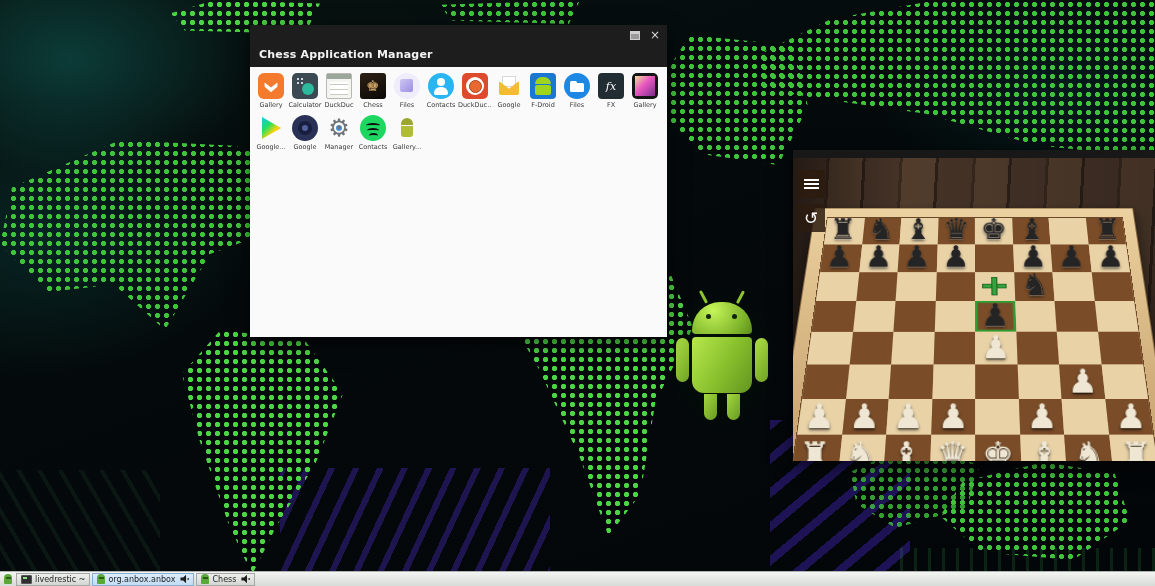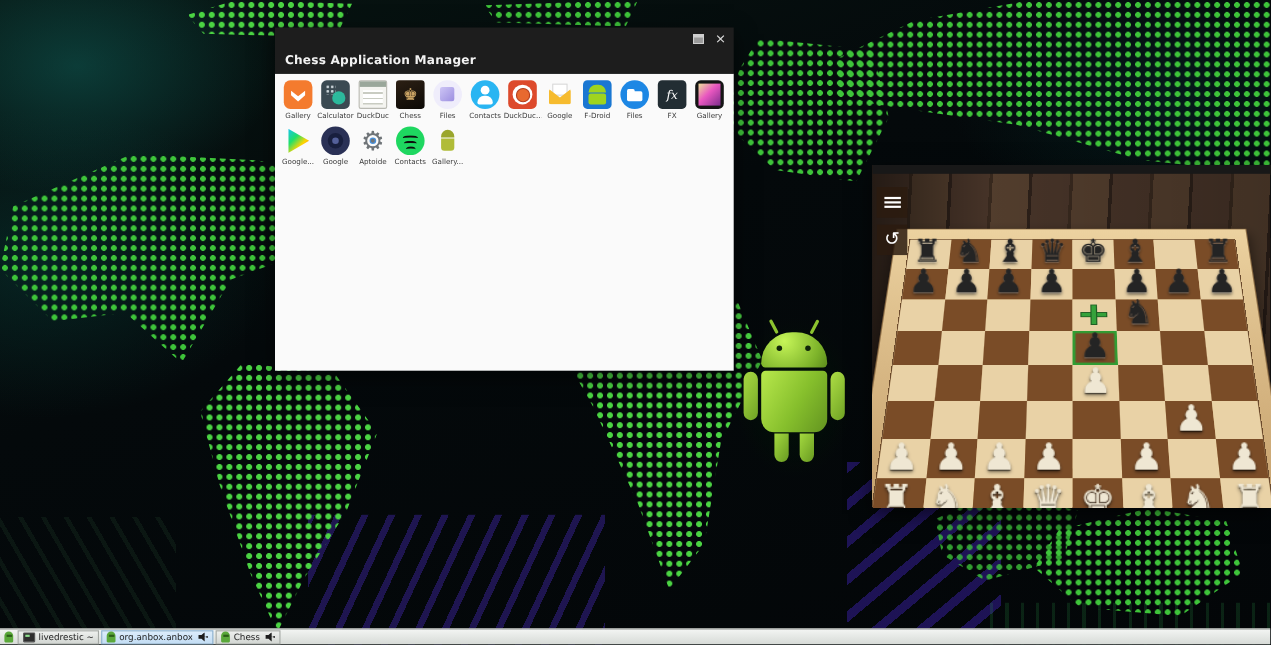--- a/index.html
+++ b/index.html
@@ -315,21 +315,21 @@
             <i class="p2"></i>
           </div>
           <div class="app-label">Google</div>
         </div>
         <div class="app">
           <div class="app-ic ic-settings">
             <span class="g">⚙</span>
             <i class="p1"></i>
             <i class="p2"></i>
           </div>
-          <div class="app-label">Aptoide</div>
+          <div class="app-label">Manager</div>
         </div>
         <div class="app">
           <div class="app-ic ic-spotify">
             <span class="g"></span>
             <i class="p1"></i>
             <i class="p2"></i>
           </div>
           <div class="app-label">Contacts</div>
         </div>
         <div class="app">

